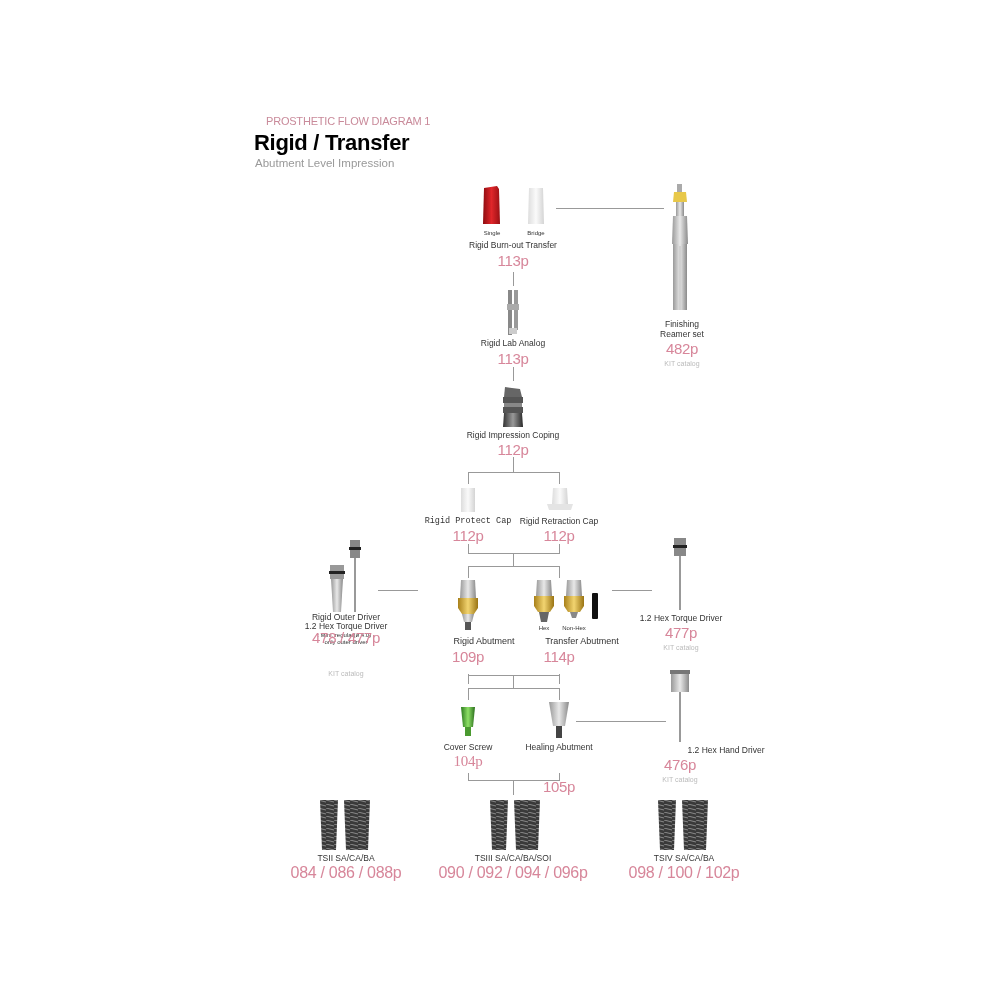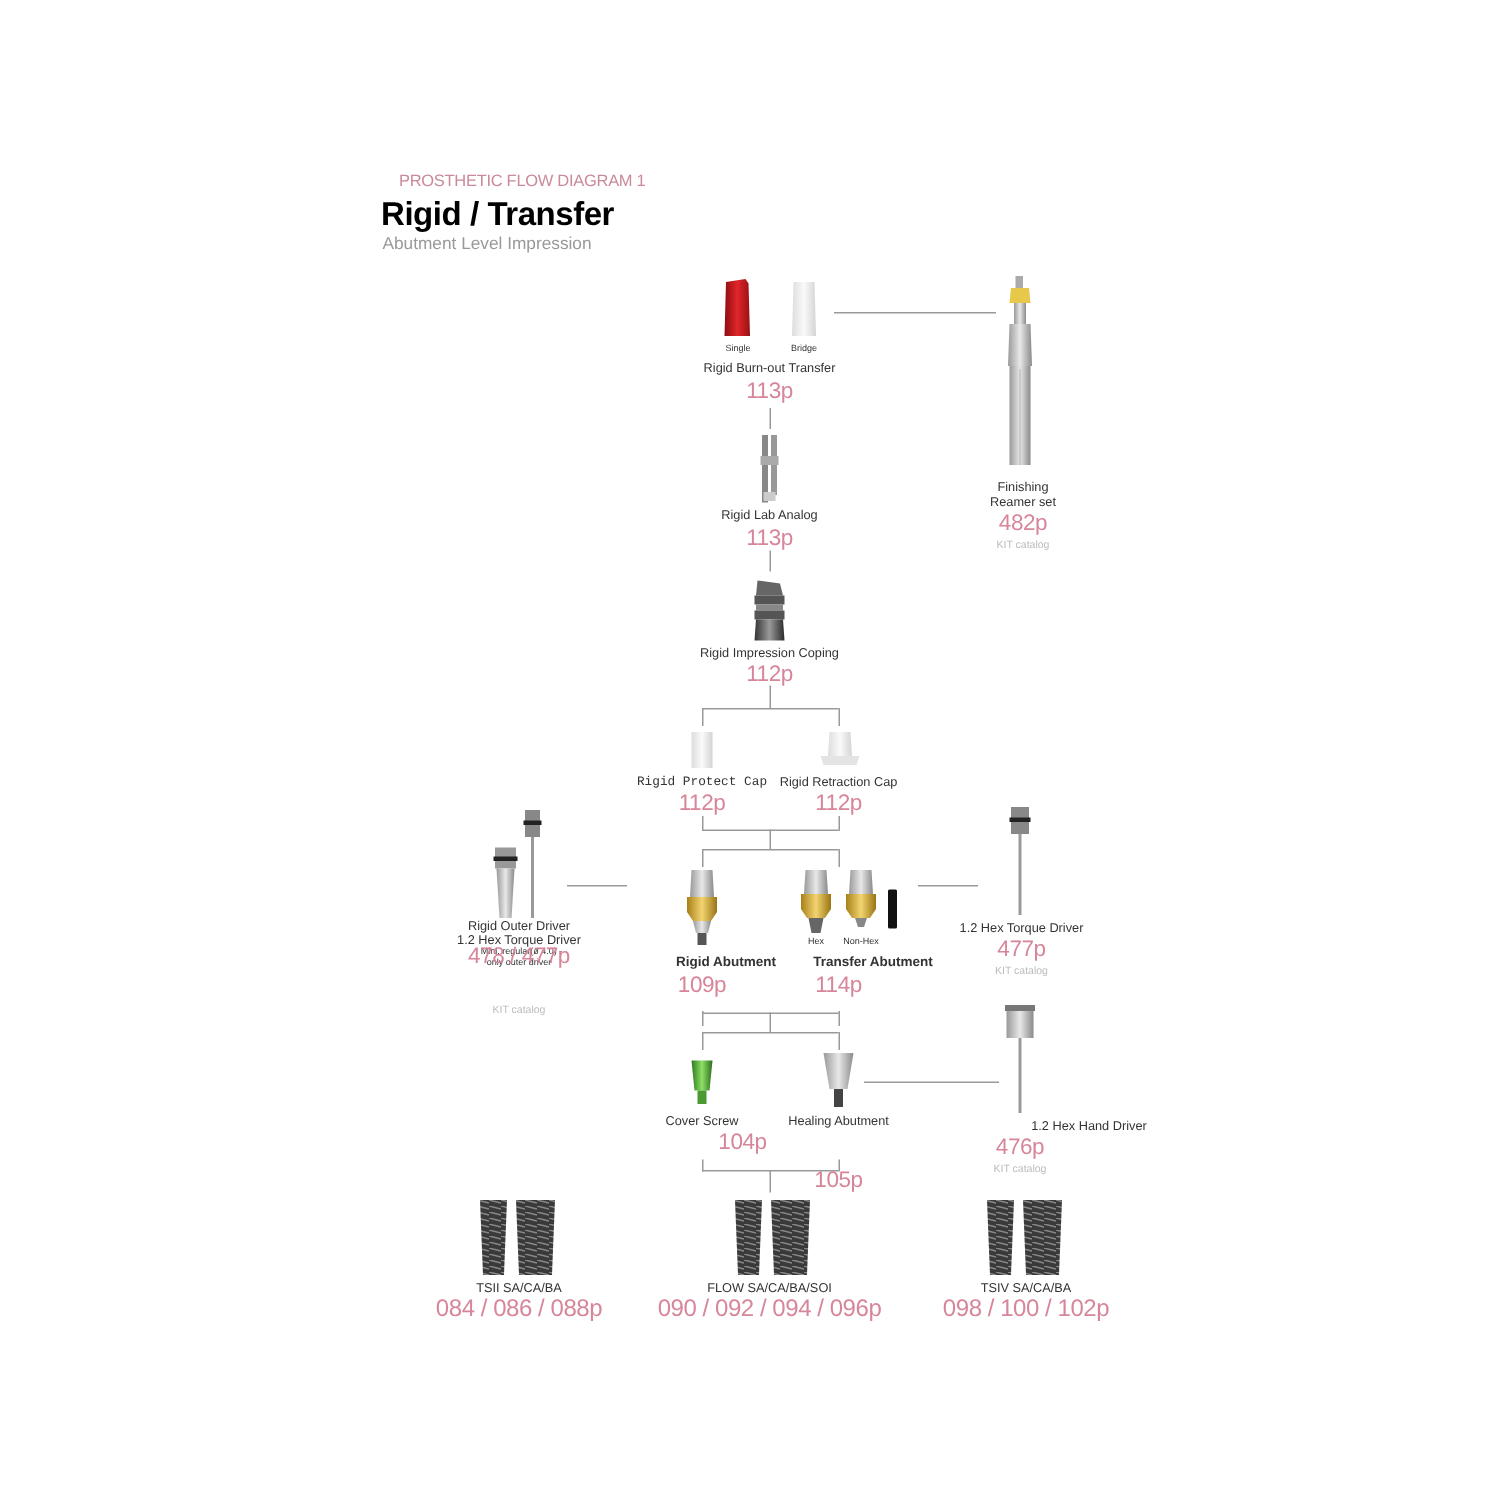--- a/index.html
+++ b/index.html
@@ -2,21 +2,21 @@
 <html><head>
 <meta charset="utf-8">
 <style>
   html,body{margin:0;padding:0;background:#fff;}
   body{width:1000px;height:1000px;position:relative;overflow:hidden;font-family:"Liberation Sans",sans-serif;color:#333;}
   .abs{position:absolute;}
   .kicker{left:255px;top:115px;font-size:11px;color:#c98a9a;letter-spacing:-0.2px;margin-left:11px;}
   .title{left:254px;top:130px;font-size:22px;font-weight:bold;color:#000000;letter-spacing:-0.3px;}
   .subtitle{left:255px;top:157px;font-size:11.5px;color:#999;}
   .lbl{font-size:8.5px;color:#333;text-align:center;white-space:nowrap;transform:translateX(-50%);}
-  .lbl.bold{font-weight:bold;font-size:9px;padding-left:32px;}
+  .lbl.bold{font-weight:normal;font-size:9px;padding-left:32px;}
   .tiny{font-size:6px;color:#333;text-align:center;white-space:nowrap;transform:translateX(-50%);}
   .page{font-size:15px;color:#d7869a;text-align:center;white-space:nowrap;transform:translateX(-50%);letter-spacing:-0.3px;}
   .page.big{font-size:16px;}
   .kit{font-size:7px;color:#bbb;text-align:center;white-space:nowrap;transform:translateX(-50%);}
   .note{font-size:6px;color:#333;text-align:center;line-height:7px;transform:translateX(-50%);white-space:nowrap;}
   .line{position:absolute;background:#999;}
   .h{height:1px;}
   .v{width:1px;}
   svg{position:absolute;overflow:visible;}
 </style>
@@ -205,21 +205,21 @@
       <linearGradient id="gn" x1="0" x2="1">
         <stop offset="0" stop-color="#2c7a1e"></stop>
         <stop offset=".5" stop-color="#8ee066"></stop>
         <stop offset="1" stop-color="#2a6e1c"></stop>
       </linearGradient>
     </defs>
   <path d="M1 0 L15 0 L13 20 L3 20 Z" fill="url(#gn)"></path>
   <rect x="5" y="20" width="6" height="9" fill="#4a9a30"></rect>
 </svg>
 <div class="abs lbl" style="left:468px;top:742px;">Cover Screw</div>
-<div class="abs page" style="left:495px;top:753px;">104p</div>
+<div class="abs page" style="left:468px;top:753px;font-family:Liberation Serif, serif;">104p</div>
 
 <svg style="left:549px;top:702px;" width="20" height="36">
   <path d="M0 0 L20 0 L16 24 L4 24 Z" fill="url(#gs)"></path>
   <rect x="7" y="24" width="6" height="12" fill="#444"></rect>
 </svg>
 <div class="abs lbl" style="left:559px;top:742px;">Healing Abutment</div>
 <div class="abs page" style="left:559px;top:778px;">105p</div>
 
 <svg style="left:670px;top:670px;" width="22" height="72">
   <rect x="0" y="0" width="20" height="4" fill="#777"></rect>
@@ -240,21 +240,21 @@
   <path d="M2 0 L20 0 L18 50 L4 50 Z" fill="url(#thr)"></path>
   <path d="M26 0 L52 0 L50 50 L28 50 Z" fill="url(#thr)"></path>
 </svg>
 <div class="abs lbl" style="left:346px;top:853px;">TSII SA/CA/BA</div>
 <div class="abs page big" style="left:346px;top:864px;">084 / 086 / 088p</div>
 
 <svg style="left:488px;top:800px;" width="56" height="50">
   <path d="M2 0 L20 0 L18 50 L4 50 Z" fill="url(#thr)"></path>
   <path d="M26 0 L52 0 L50 50 L28 50 Z" fill="url(#thr)"></path>
 </svg>
-<div class="abs lbl" style="left:513px;top:853px;">FLOW SA/CA/BA/SOI</div>
+<div class="abs lbl" style="left:513px;top:853px;">TSIII SA/CA/BA/SOI</div>
 <div class="abs page big" style="left:513px;top:864px;">090 / 092 / 094 / 096p</div>
 
 <svg style="left:656px;top:800px;" width="56" height="50">
   <path d="M2 0 L20 0 L18 50 L4 50 Z" fill="url(#thr)"></path>
   <path d="M26 0 L52 0 L50 50 L28 50 Z" fill="url(#thr)"></path>
 </svg>
 <div class="abs lbl" style="left:684px;top:853px;">TSIV SA/CA/BA</div>
 <div class="abs page big" style="left:684px;top:864px;">098 / 100 / 102p</div>
 
 </body></html>

